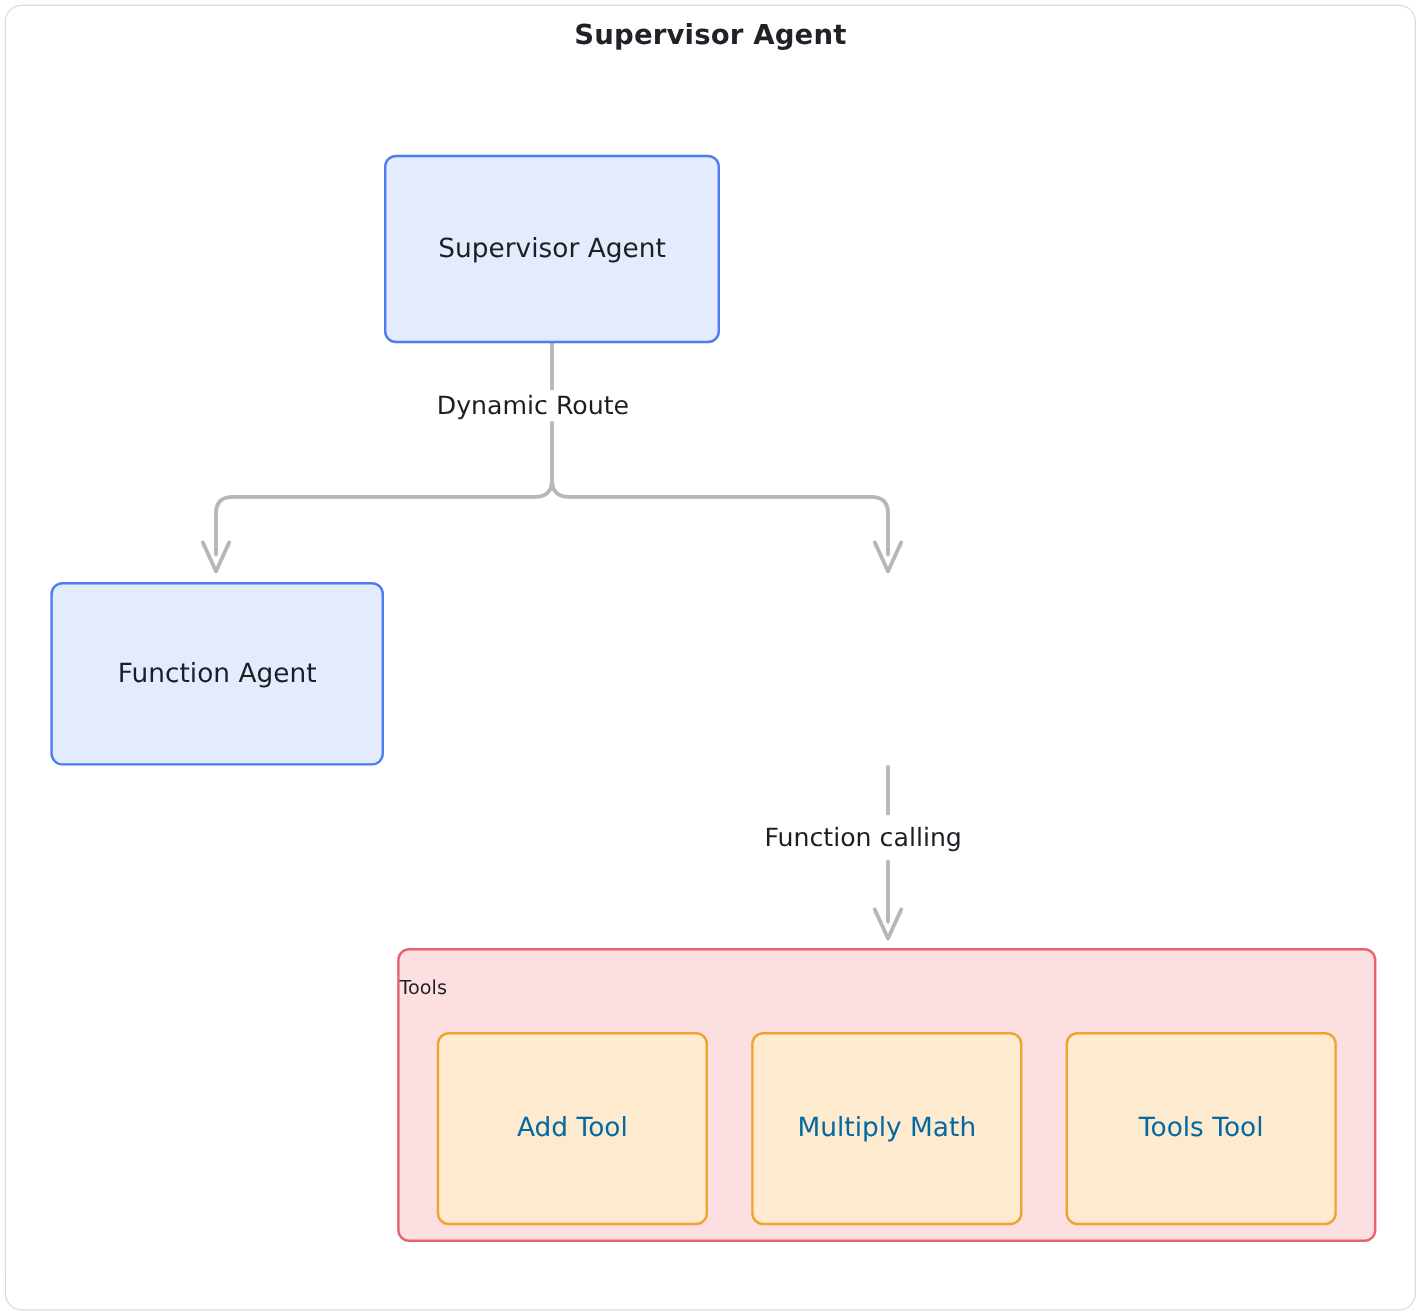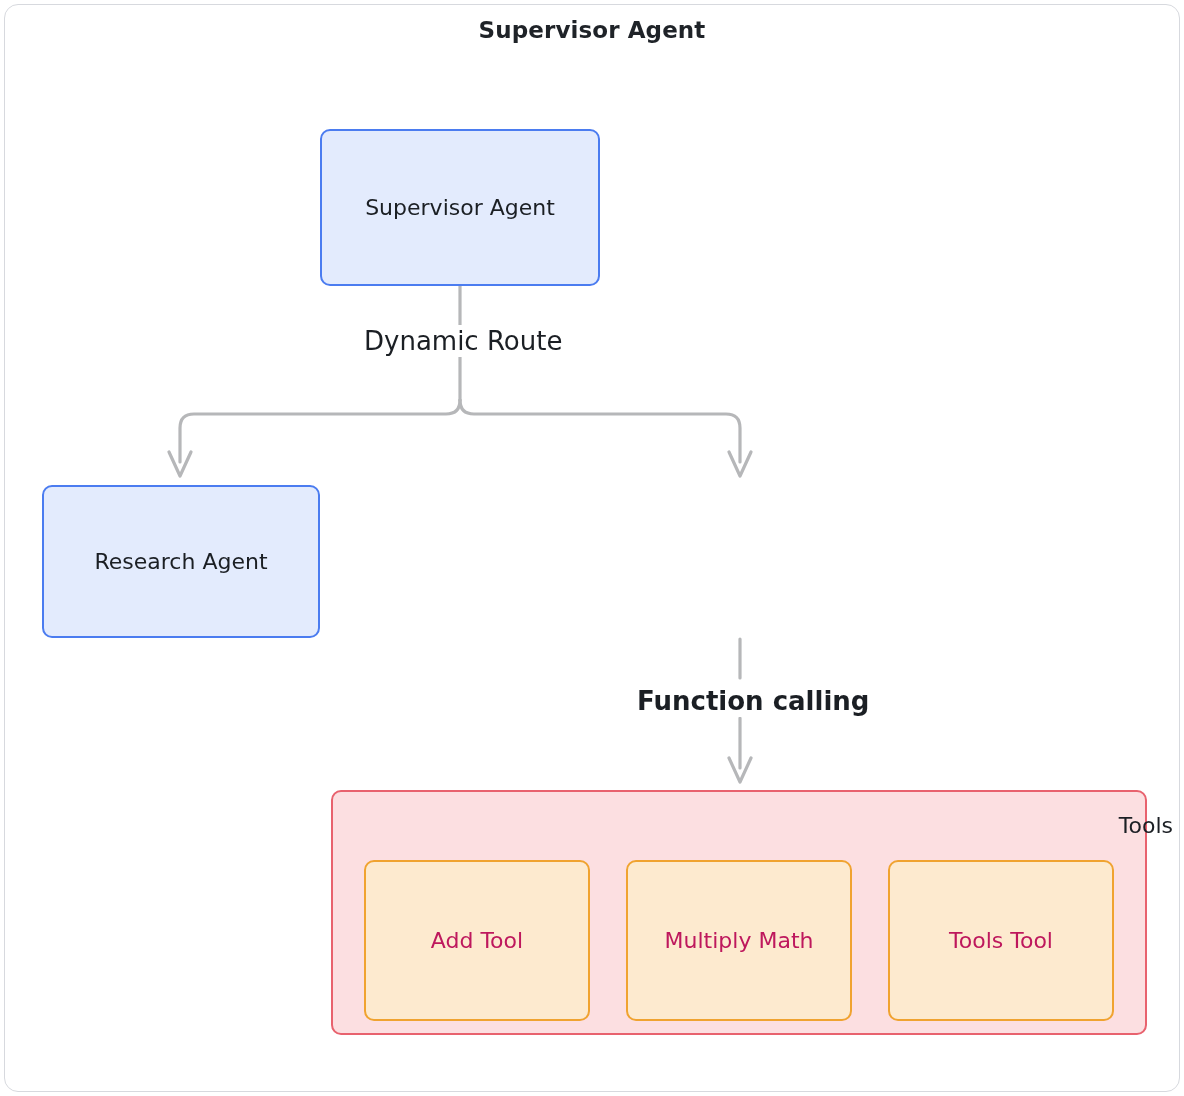--- a/index.html
+++ b/index.html
@@ -76,56 +76,54 @@
     height: 153px;
   }
   #node-math {
     left: 600px;
     top: 485px;
     width: 278px;
     height: 153px;
   }
   .edge-label {
     position: absolute;
-    font-size: 26px;
+    font-size: 21px;
     color: #1b1f24;
     background: #ffffff;
     padding: 1px 7px;
     white-space: nowrap;
     text-align: center;
   }
   #label-dynamic-route {
     left: 357px;
     top: 325px;
   }
   #label-function-calling {
     left: 630px;
     top: 685px;
-    font-weight: bold;
   }
   .tools-container {
     position: absolute;
     left: 331px;
     top: 790px;
     width: 816px;
     height: 245px;
     box-sizing: border-box;
     background: #fcdfe1;
     border: 2.5px solid #e8626e;
     border-radius: 10px;
   }
   .tools-title {
     position: absolute;
     left: 0;
     top: 21px;
     width: 100%;
-    text-align: right;
-    font-size: 22px;
+    text-align: left;
+    font-size: 16px;
     color: #1b1f24;
-    padding-left: 28px;
   }
   .tools-row {
     position: absolute;
     left: 0;
     top: 68px;
     width: 100%;
     height: 167px;
     display: flex;
     justify-content: center;
     align-items: flex-start;
@@ -135,21 +133,21 @@
     width: 226px;
     height: 161px;
     box-sizing: border-box;
     background: #fdeacf;
     border: 2.5px solid #f0a330;
     border-radius: 10px;
     display: flex;
     align-items: center;
     justify-content: center;
     font-size: 22px;
-    color: #be185d;
+    color: #0369a1;
     text-align: center;
   }
 </style>
 </head>
 <body>
 
 <div id="canvas">
 
   <div class="outer-frame"></div>
 
@@ -172,21 +170,21 @@
       <path d="M740,718 L740,768"></path>
       <path d="M729,758 L740,782 L751,758"></path>
     </g>
   </svg>
 
   <div class="node agent-node" id="node-supervisor">
     <span>Supervisor Agent</span>
   </div>
 
   <div class="node agent-node" id="node-research">
-    <span>Research Agent</span>
+    <span>Function Agent</span>
   </div>
 
 
   <div class="edge-label" id="label-dynamic-route">Dynamic Route</div>
 
   <div class="edge-label" id="label-function-calling">Function calling</div>
 
   <div class="tools-container">
     <div class="tools-title">Tools</div>
     <div class="tools-row">

